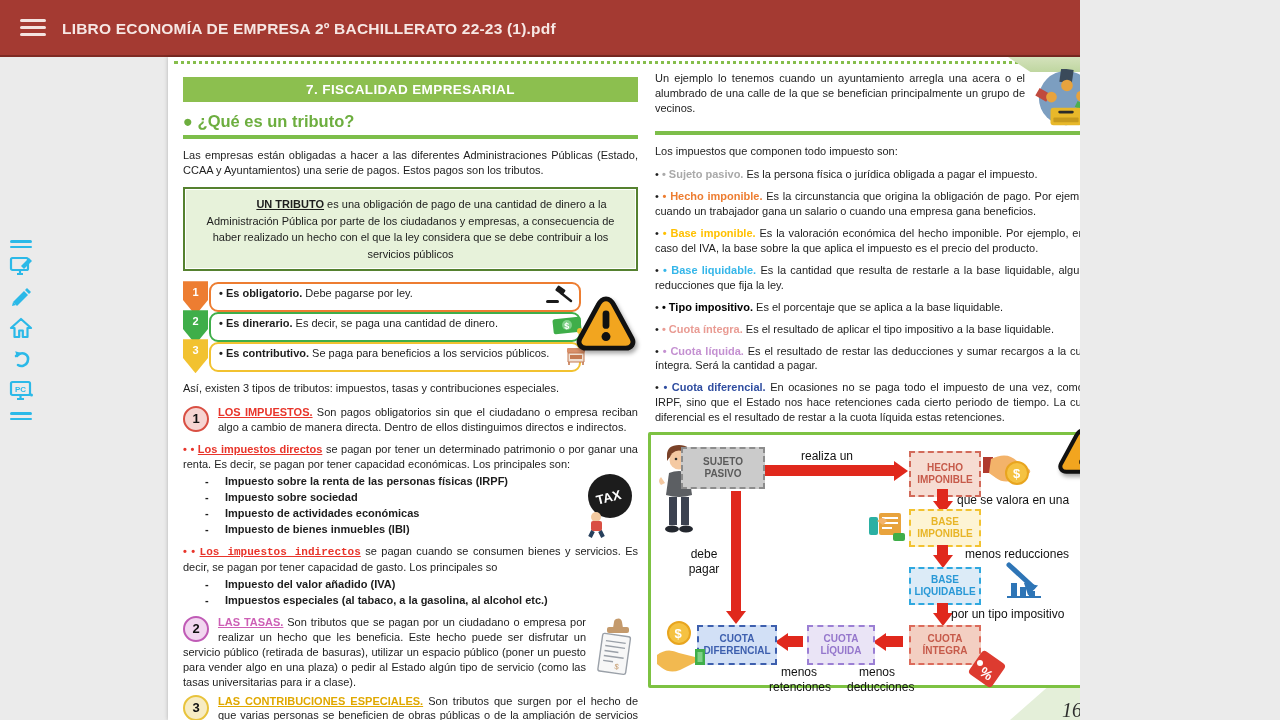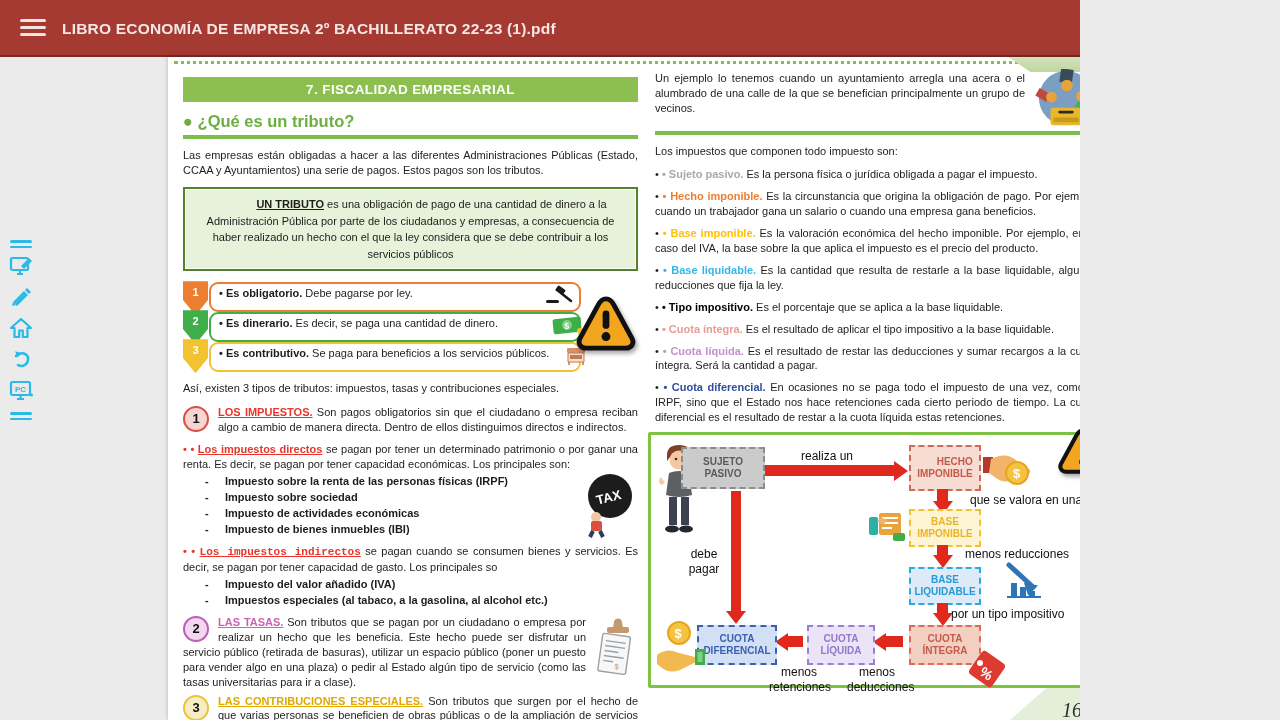--- a/index.html
+++ b/index.html
@@ -415,35 +415,35 @@
           </svg>
         </div>
 
         <div class="dbox" style="left: 30px; top: 12px; width: 80px; height: 38px; background-color: rgb(203, 203, 203); border-color: rgb(140, 140, 140); color: rgb(90, 90, 90);">SUJETO
 PASIVO</div>
 
         <div class="dlab" style="left:150px;top:14px;">realiza un</div>
         <div class="arrb" style="left:114px;top:30px;width:130px;height:11px;"></div>
         <div class="ahr" style="left:243px;top:25.5px;"></div>
 
-        <div class="dbox" style="left: 258px; top: 10px; width: 68px; height: 42px; background-color: rgb(246, 220, 210); border-color: rgb(210, 106, 90); color: rgb(198, 90, 74); text-align: right;">HECHO
+        <div class="dbox" style="left: 258px; top: 16px; width: 68px; height: 42px; background-color: rgb(246, 220, 210); border-color: rgb(210, 106, 90); color: rgb(198, 90, 74);">HECHO
 IMPONIBLE</div>
 
         <div style="position:absolute;left:332px;top:16px;">
           <svg viewBox="0 0 52 38" width="52" height="38">
             <rect x="0" y="6" width="10" height="16" fill="#B03A2E"></rect>
             <path d="M8 8 q16 -8 26 2 l12 8 q3 3 -1 5 l-14 6 q-10 4 -18 -2 l-7-5Z" fill="#F3B36A"></path>
             <circle cx="34" cy="22" r="11" fill="#F5C242" stroke="#E8A51F" stroke-width="2"></circle>
             <text x="30" y="27" font-size="13" font-weight="bold" fill="#fff" font-family="Liberation Sans,sans-serif">$</text>
           </svg>
         </div>
 
         <div class="arrb" style="left:286px;top:54px;width:11px;height:14px;"></div>
         <div class="ahd" style="left:281.5px;top:66px;"></div>
-        <div class="dlab" style="left:319px;top:58px;white-space:nowrap;">que se valora en una</div>
+        <div class="dlab" style="left:306px;top:58px;white-space:nowrap;">que se valora en una</div>
 
         <div style="position:absolute;left:218px;top:76px;">
           <svg viewBox="0 0 38 32" width="38" height="32">
             <rect x="0" y="6" width="9" height="18" rx="2" fill="#2BB0A3"></rect>
             <rect x="10" y="2" width="22" height="22" rx="2" fill="#E8A33D"></rect>
             <path d="M13 7 h16 M13 12 h16 M13 17 h10" stroke="#fff" stroke-width="2"></path>
             <path d="M8 10 q6 -6 10 0 l-4 4Z" fill="#F3B36A"></path>
             <rect x="24" y="22" width="12" height="8" rx="2" fill="#3FAE49"></rect>
           </svg>
         </div>

